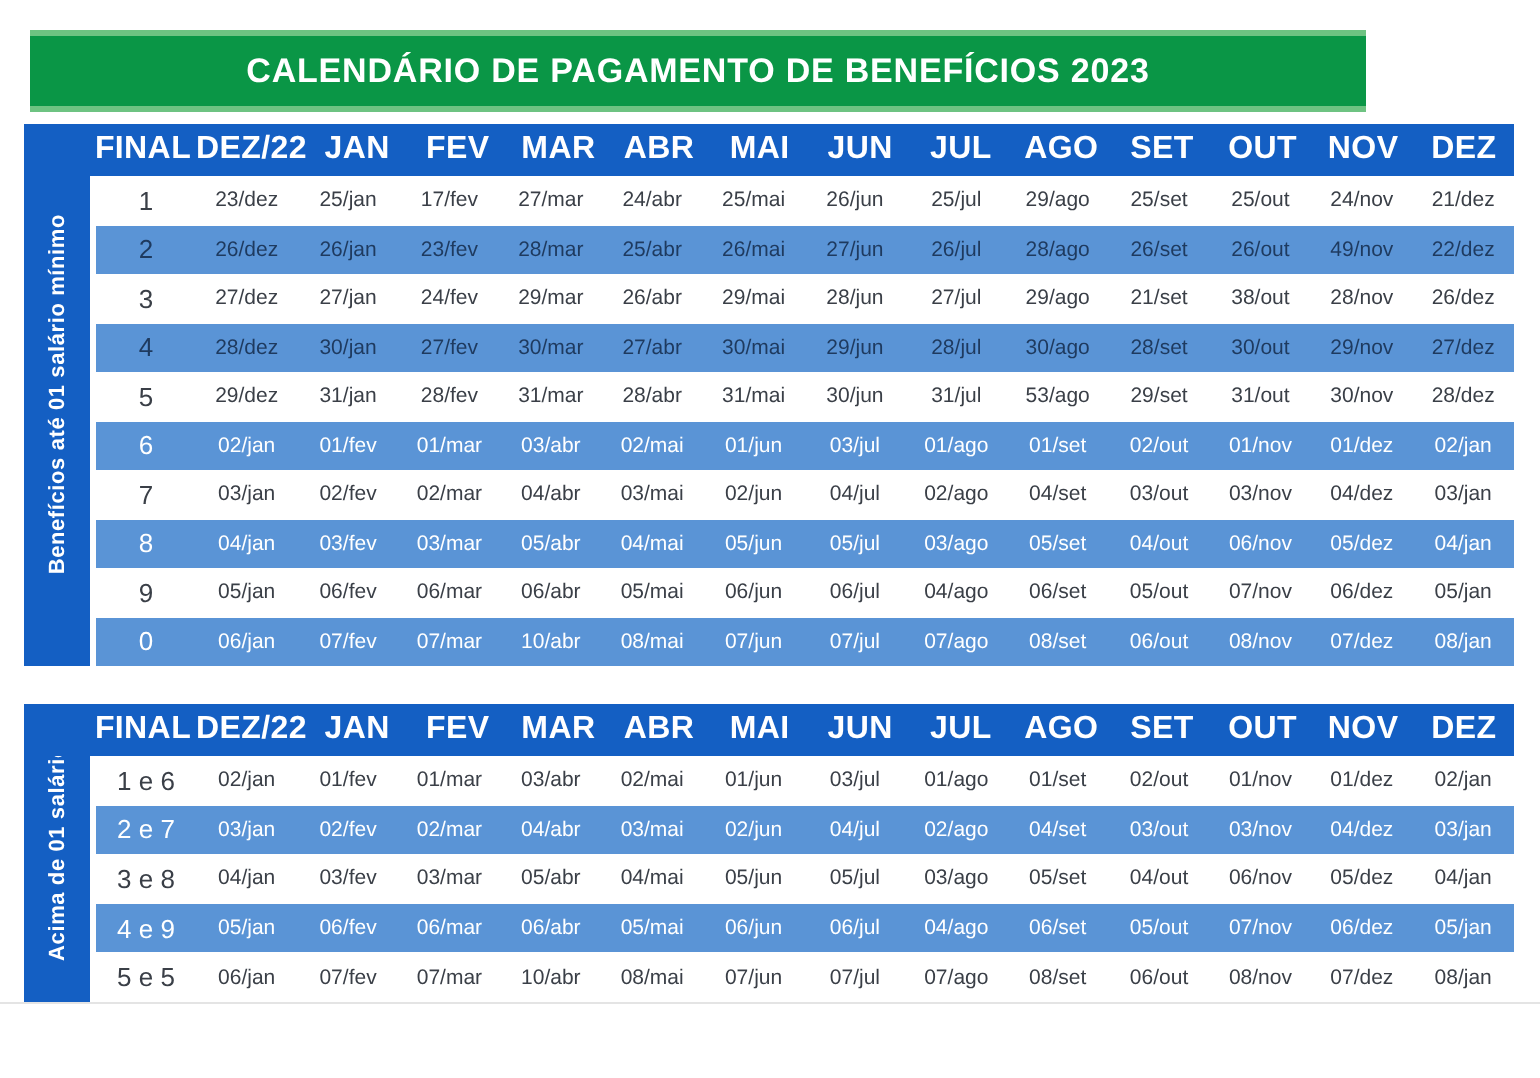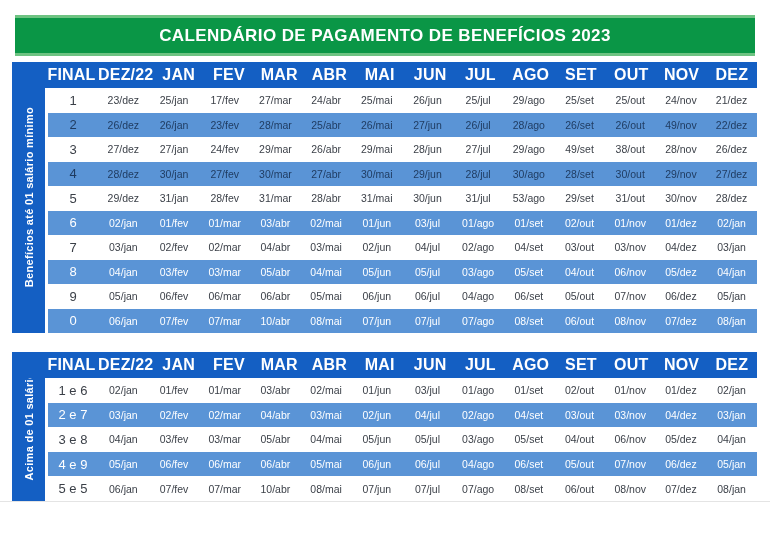--- a/index.html
+++ b/index.html
@@ -6,21 +6,21 @@
     --green:#0A9646; --green-light:#6EC382;
     --blue:#145FC3; --blue-row:#5A94D6;
     --text-dark:#3A3F47; --navy:#1E3A5F; --logo-blue:#1E63B5;
   }
   *{box-sizing:border-box;}
   html,body{margin:0;padding:0;}
   body{width:770px;height:539px;background:#fff;font-family:"Liberation Sans",sans-serif;}
   .page{position:relative;width:770px;height:539px;overflow:hidden;background:#fff;}
 
   
-  .band{position:absolute;left:15px;top:15px;width:740px;background:var(--green-light);padding:3px 0;}
+  .band{position:absolute;left:15px;top:15px;width:668px;background:var(--green-light);padding:3px 0;}
   .band-in{background:var(--green);height:35px;display:flex;align-items:center;justify-content:center;}
   .band-title{color:#fff;font-weight:bold;font-size:17px;letter-spacing:.4px;white-space:nowrap;}
 
   
   .cal{position:absolute;left:12px;width:745px;}
   #cal1{top:62px;height:271px;}
   #cal2{top:352px;height:149px;}
   .sidebar{position:absolute;left:0;top:0;bottom:0;width:33px;background:var(--blue);
            display:flex;align-items:center;justify-content:center;}
   .sidebar span{writing-mode:vertical-rl;transform:rotate(180deg);color:#fff;font-weight:bold;
@@ -113,21 +113,21 @@
           <div class="cell final">3</div>
           <div class="cell">27/dez</div>
           <div class="cell">27/jan</div>
           <div class="cell">24/fev</div>
           <div class="cell">29/mar</div>
           <div class="cell">26/abr</div>
           <div class="cell">29/mai</div>
           <div class="cell">28/jun</div>
           <div class="cell">27/jul</div>
           <div class="cell">29/ago</div>
-          <div class="cell">49/set</div>
+          <div class="cell">21/set</div>
           <div class="cell">38/out</div>
           <div class="cell">28/nov</div>
           <div class="cell">26/dez</div>
         </div>
         <div class="row blue navy">
           <div class="cell final">4</div>
           <div class="cell">28/dez</div>
           <div class="cell">30/jan</div>
           <div class="cell">27/fev</div>
           <div class="cell">30/mar</div>

